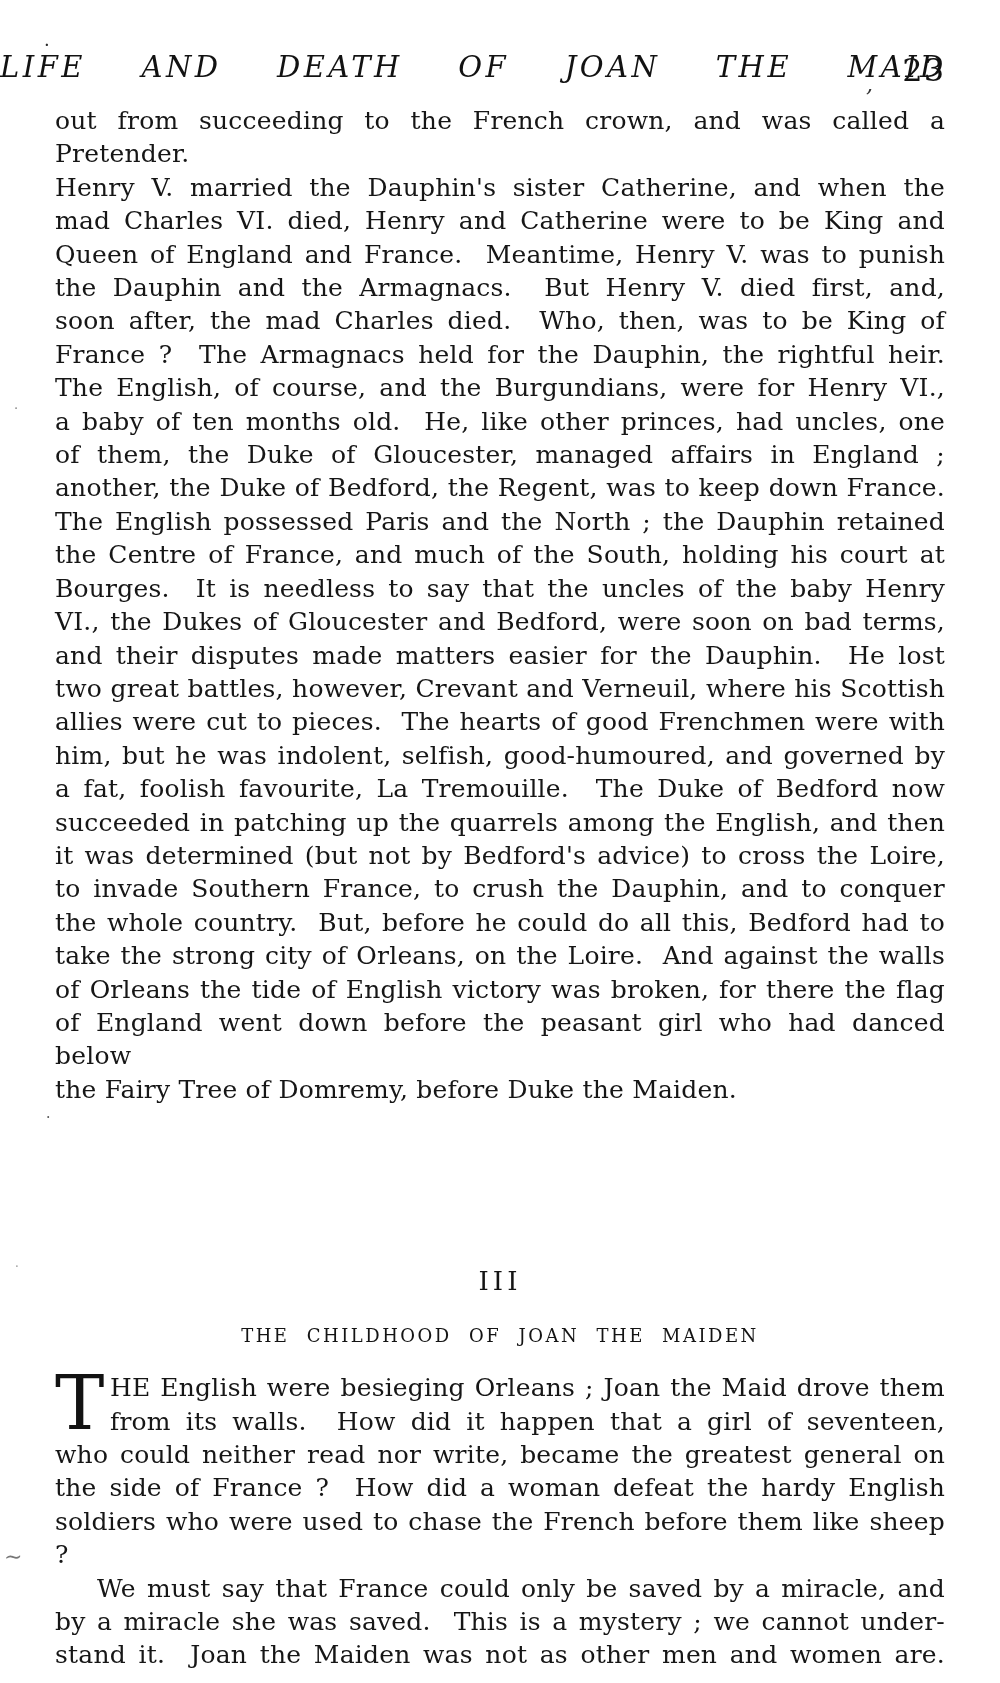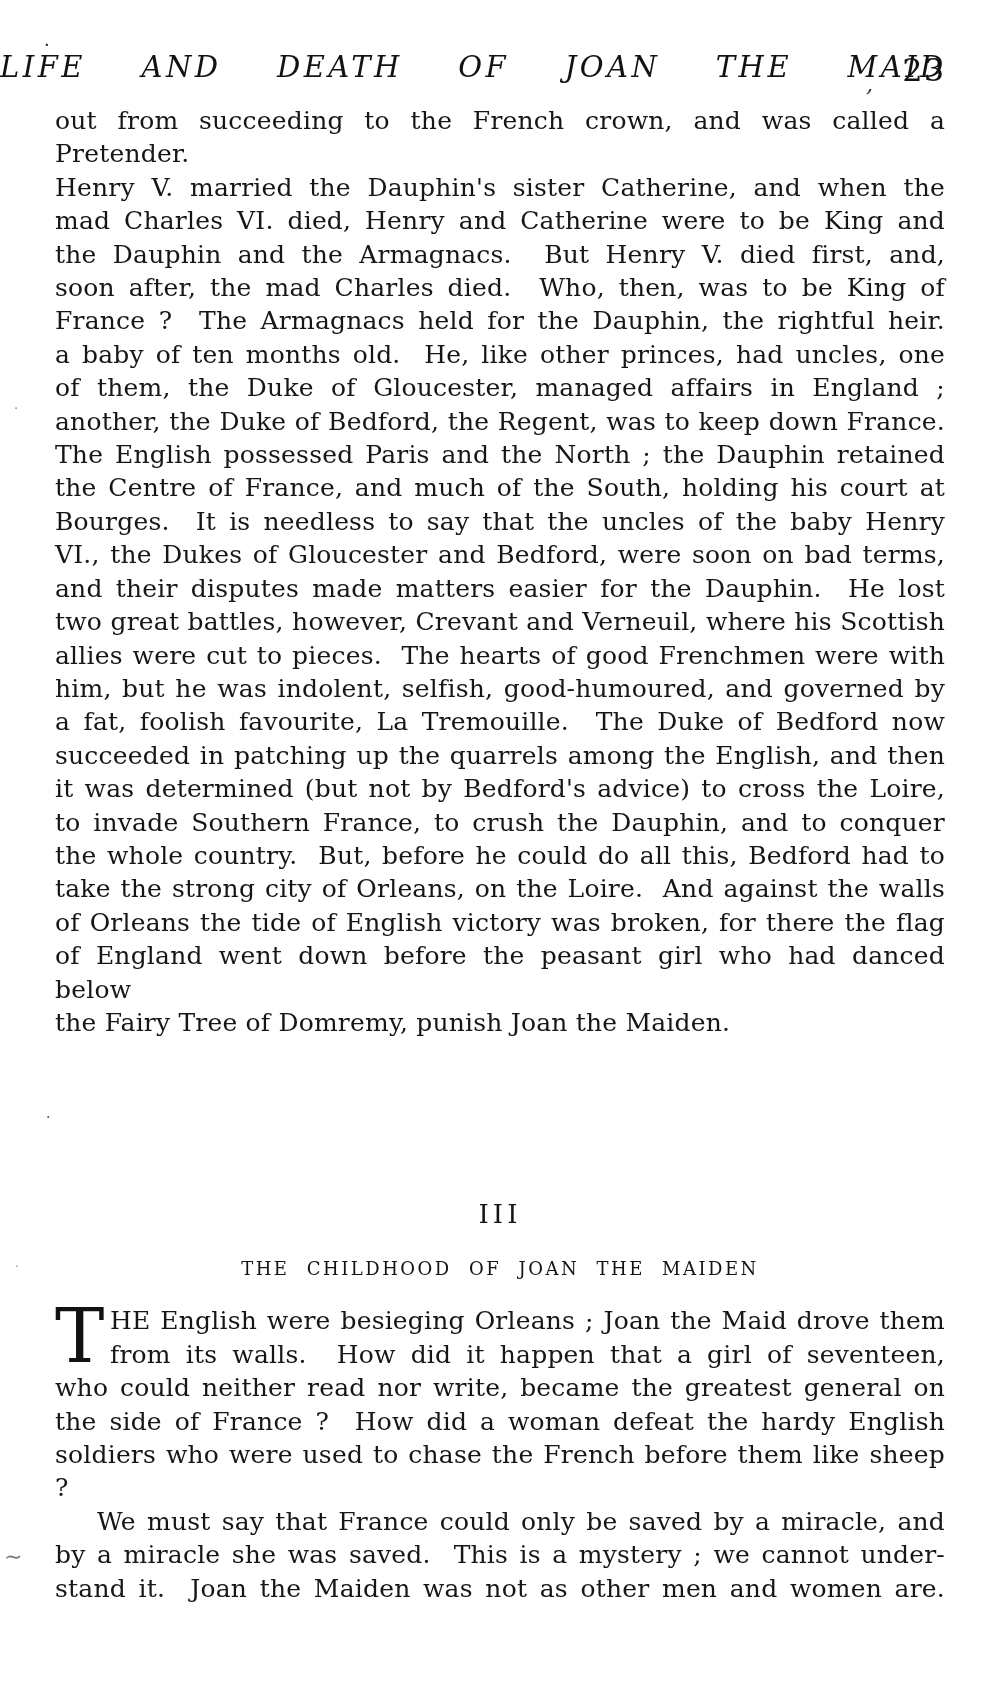--- a/index.html
+++ b/index.html
@@ -80,23 +80,25 @@
   </div>
 
   <div class="content">
 
     <div class="paragraph">
       <div>
 
       <div class="line">out from succeeding to the French crown, and was called a Pretender.</div>
           <div class="line">Henry V. married the Dauphin's sister Catherine, and when the</div>
           <div class="line">mad Charles VI. died, Henry and Catherine were to be King and</div>
+          <div class="line">Queen of England and France.  Meantime, Henry V. was to punish</div>
           <div class="line">the Dauphin and the Armagnacs.  But Henry V. died first, and,</div>
           <div class="line">soon after, the mad Charles died.  Who, then, was to be King of</div>
           <div class="line">France ?  The Armagnacs held for the Dauphin, the rightful heir.</div>
+          <div class="line">The English, of course, and the Burgundians, were for Henry VI.,</div>
           <div class="line">a baby of ten months old.  He, like other princes, had uncles, one</div>
           <div class="line">of them, the Duke of Gloucester, managed affairs in England ;</div>
           <div class="line">another, the Duke of Bedford, the Regent, was to keep down France.</div>
           <div class="line">The English possessed Paris and the North ; the Dauphin retained</div>
           <div class="line">the Centre of France, and much of the South, holding his court at</div>
           <div class="line">Bourges.  It is needless to say that the uncles of the baby Henry</div>
           <div class="line">VI., the Dukes of Gloucester and Bedford, were soon on bad terms,</div>
           <div class="line">and their disputes made matters easier for the Dauphin.  He lost</div>
           <div class="line">two great battles, however, Crevant and Verneuil, where his Scottish</div>
           <div class="line">allies were cut to pieces.  The hearts of good Frenchmen were with</div>
@@ -106,21 +108,21 @@
         </div>
       <div class="line"><span class="it">it was determined (but not by Bedford's advice)</span><span> to cross the Loire,</span></div>
       <div>
 
       <div class="line">to invade Southern France, to crush the Dauphin, and to conquer</div>
           <div class="line">the whole country.  But, before he could do all this, Bedford had to</div>
           <div class="line">take the strong city of Orleans, on the Loire.  And against the walls</div>
           <div class="line">of Orleans the tide of English victory was broken, for there the flag</div>
           <div class="line">of England went down before the peasant girl who had danced below</div>
         </div>
-      <div class="line line--natural">the Fairy Tree of Domremy, punish Joan the Maiden.</div>
+      <div class="line line--natural">the Fairy Tree of Domremy, before Duke the Maiden.</div>
     </div>
 
     <div class="section-number">III</div>
     <div class="section-subtitle">THE  CHILDHOOD  OF  JOAN  THE  MAIDEN</div>
 
     <div class="paragraph opening-para">
       <div class="dropcap">T</div>
       <div>
 
       <div class="line">HE English were besieging Orleans ; Joan the Maid drove them</div>

